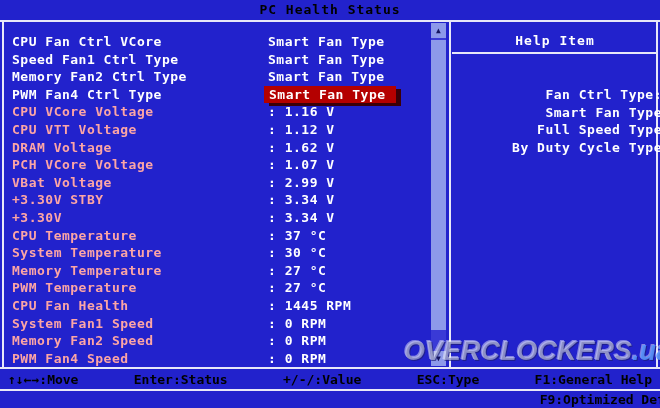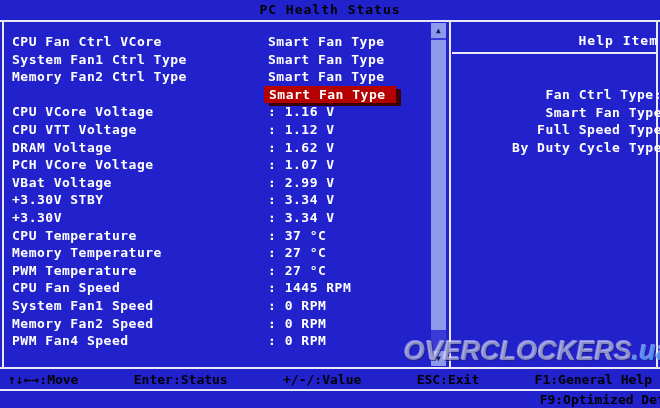--- a/index.html
+++ b/index.html
@@ -10,35 +10,35 @@
     font-weight:bold;font-size:13px;color:#ffffff;
     -webkit-font-smoothing:none;
   }
   .hline{position:absolute;left:0;width:660px;height:2px;background:#e8e8f8;}
   .vline{position:absolute;top:21px;width:2px;height:347px;background:#e8e8f8;}
   .page-title{position:absolute;top:2px;left:0;width:660px;text-align:center;color:#000;font-size:13px;letter-spacing:1px;}
   
   .items{position:absolute;left:12px;top:33px;width:418px;}
   .row{position:relative;height:17.6px;line-height:17.6px;white-space:pre;}
   .row .label{position:absolute;left:0;letter-spacing:0.5px;}
-  .row .label.readonly{color:#ffffff;}
+  .row .label.readonly{color:#fca5a5;}
   .row .value{position:absolute;left:256px;letter-spacing:0.5px;}
   .row.selected .value{
     left:252px;background:#b40000;color:#fff;
     padding:0 10px 0 5px;box-shadow:5px 3px 0 #3a0008;
   }
   
   .scrollbar{position:absolute;left:431px;top:23px;width:15px;height:343px;background:#3a3ad6;}
   .sb-arrow{position:absolute;left:0;width:15px;height:15px;background:#8d99ea;color:#14145e;
     font-size:8px;line-height:15px;text-align:center;}
   .sb-arrow.up{top:0;}
   .sb-arrow.down{bottom:0;}
   .sb-thumb{position:absolute;left:0;top:17px;width:15px;height:290px;background:#8d99ea;}
   
-  .help-title{position:absolute;left:452px;top:33px;width:206px;text-align:right;letter-spacing:1px;}
+  .help-title{position:absolute;left:452px;top:33px;width:206px;text-align:center;letter-spacing:1px;}
   .help-underline{position:absolute;left:452px;top:52px;width:206px;height:2px;background:#e8e8f8;}
   .help-lines{position:absolute;left:466px;top:86px;width:196px;text-align:right;}
   .help-line{height:17.5px;line-height:17.5px;letter-spacing:0.5px;white-space:pre;}
   
   .keys-row{position:absolute;left:0;top:371px;width:660px;height:18px;line-height:18px;
     display:flex;justify-content:space-between;padding:0 8px;box-sizing:border-box;color:#000;}
   .keys-row span{white-space:pre;}
   .defaults-row{position:absolute;left:0;top:392px;width:660px;text-align:right;color:#000;line-height:15px;margin-left:44px;}
   
   .watermark{
@@ -60,34 +60,35 @@
 
   <div class="hline" style="top:20px;"></div>
   <div class="hline" style="top:367px;"></div>
   <div class="hline" style="top:389px;"></div>
   <div class="vline" style="left:2px;"></div>
   <div class="vline" style="left:656px;"></div>
   <div class="vline" style="left:449px;"></div>
 
   <div class="items" id="items">
       <div class="row"><span class="label editable">CPU Fan Ctrl VCore</span><span class="value">Smart Fan Type</span></div>
-      <div class="row"><span class="label editable">System Fan1 Ctrl Type</span><span class="value">Smart Fan Type</span></div>
+      <div class="row"><span class="label editable">Speed Fan1 Ctrl Type</span><span class="value">Smart Fan Type</span></div>
       <div class="row"><span class="label editable">Memory Fan2 Ctrl Type</span><span class="value">Smart Fan Type</span></div>
-      <div class="row selected"><span class="value">Smart Fan Type</span></div>
+      <div class="row selected"><span class="label editable">PWM Fan4 Ctrl Type</span><span class="value">Smart Fan Type</span></div>
       <div class="row"><span class="label readonly">CPU VCore Voltage</span><span class="value">: 1.16 V</span></div>
       <div class="row"><span class="label readonly">CPU VTT Voltage</span><span class="value">: 1.12 V</span></div>
       <div class="row"><span class="label readonly">DRAM Voltage</span><span class="value">: 1.62 V</span></div>
       <div class="row"><span class="label readonly">PCH VCore Voltage</span><span class="value">: 1.07 V</span></div>
       <div class="row"><span class="label readonly">VBat Voltage</span><span class="value">: 2.99 V</span></div>
       <div class="row"><span class="label readonly">+3.30V STBY</span><span class="value">: 3.34 V</span></div>
       <div class="row"><span class="label readonly">+3.30V</span><span class="value">: 3.34 V</span></div>
       <div class="row"><span class="label readonly">CPU Temperature</span><span class="value">: 37 °C</span></div>
+      <div class="row"><span class="label readonly">System Temperature</span><span class="value">: 30 °C</span></div>
       <div class="row"><span class="label readonly">Memory Temperature</span><span class="value">: 27 °C</span></div>
       <div class="row"><span class="label readonly">PWM Temperature</span><span class="value">: 27 °C</span></div>
-      <div class="row"><span class="label readonly">CPU Fan Speed</span><span class="value">: 1445 RPM</span></div>
+      <div class="row"><span class="label readonly">CPU Fan Health</span><span class="value">: 1445 RPM</span></div>
       <div class="row"><span class="label readonly">System Fan1 Speed</span><span class="value">: 0 RPM</span></div>
       <div class="row"><span class="label readonly">Memory Fan2 Speed</span><span class="value">: 0 RPM</span></div>
       <div class="row"><span class="label readonly">PWM Fan4 Speed</span><span class="value">: 0 RPM</span></div>
     </div>
 
   <div class="scrollbar">
     <div class="sb-arrow up">▲</div>
     <div class="sb-thumb"></div>
     <div class="sb-arrow down">▼</div>
   </div>
@@ -98,20 +99,20 @@
       <div class="help-line">Fan Ctrl Type:</div>
       <div class="help-line">Smart Fan Type</div>
       <div class="help-line">Full Speed Type</div>
       <div class="help-line">By Duty Cycle Type</div>
     </div>
 
   <div class="keys-row" id="keys-row">
       <span>↑↓←→:Move</span>
       <span>Enter:Status</span>
       <span>+/-/:Value</span>
-      <span>ESC:Exit</span>
+      <span>ESC:Type</span>
       <span>F1:General Help</span>
     </div>
   <div class="defaults-row">F9:Optimized Defaults</div>
 
   <div class="watermark"><span>OVERCLOCKERS</span><span class="wm-suffix">.ua</span></div>
 
 </div>
 
 </body></html>

